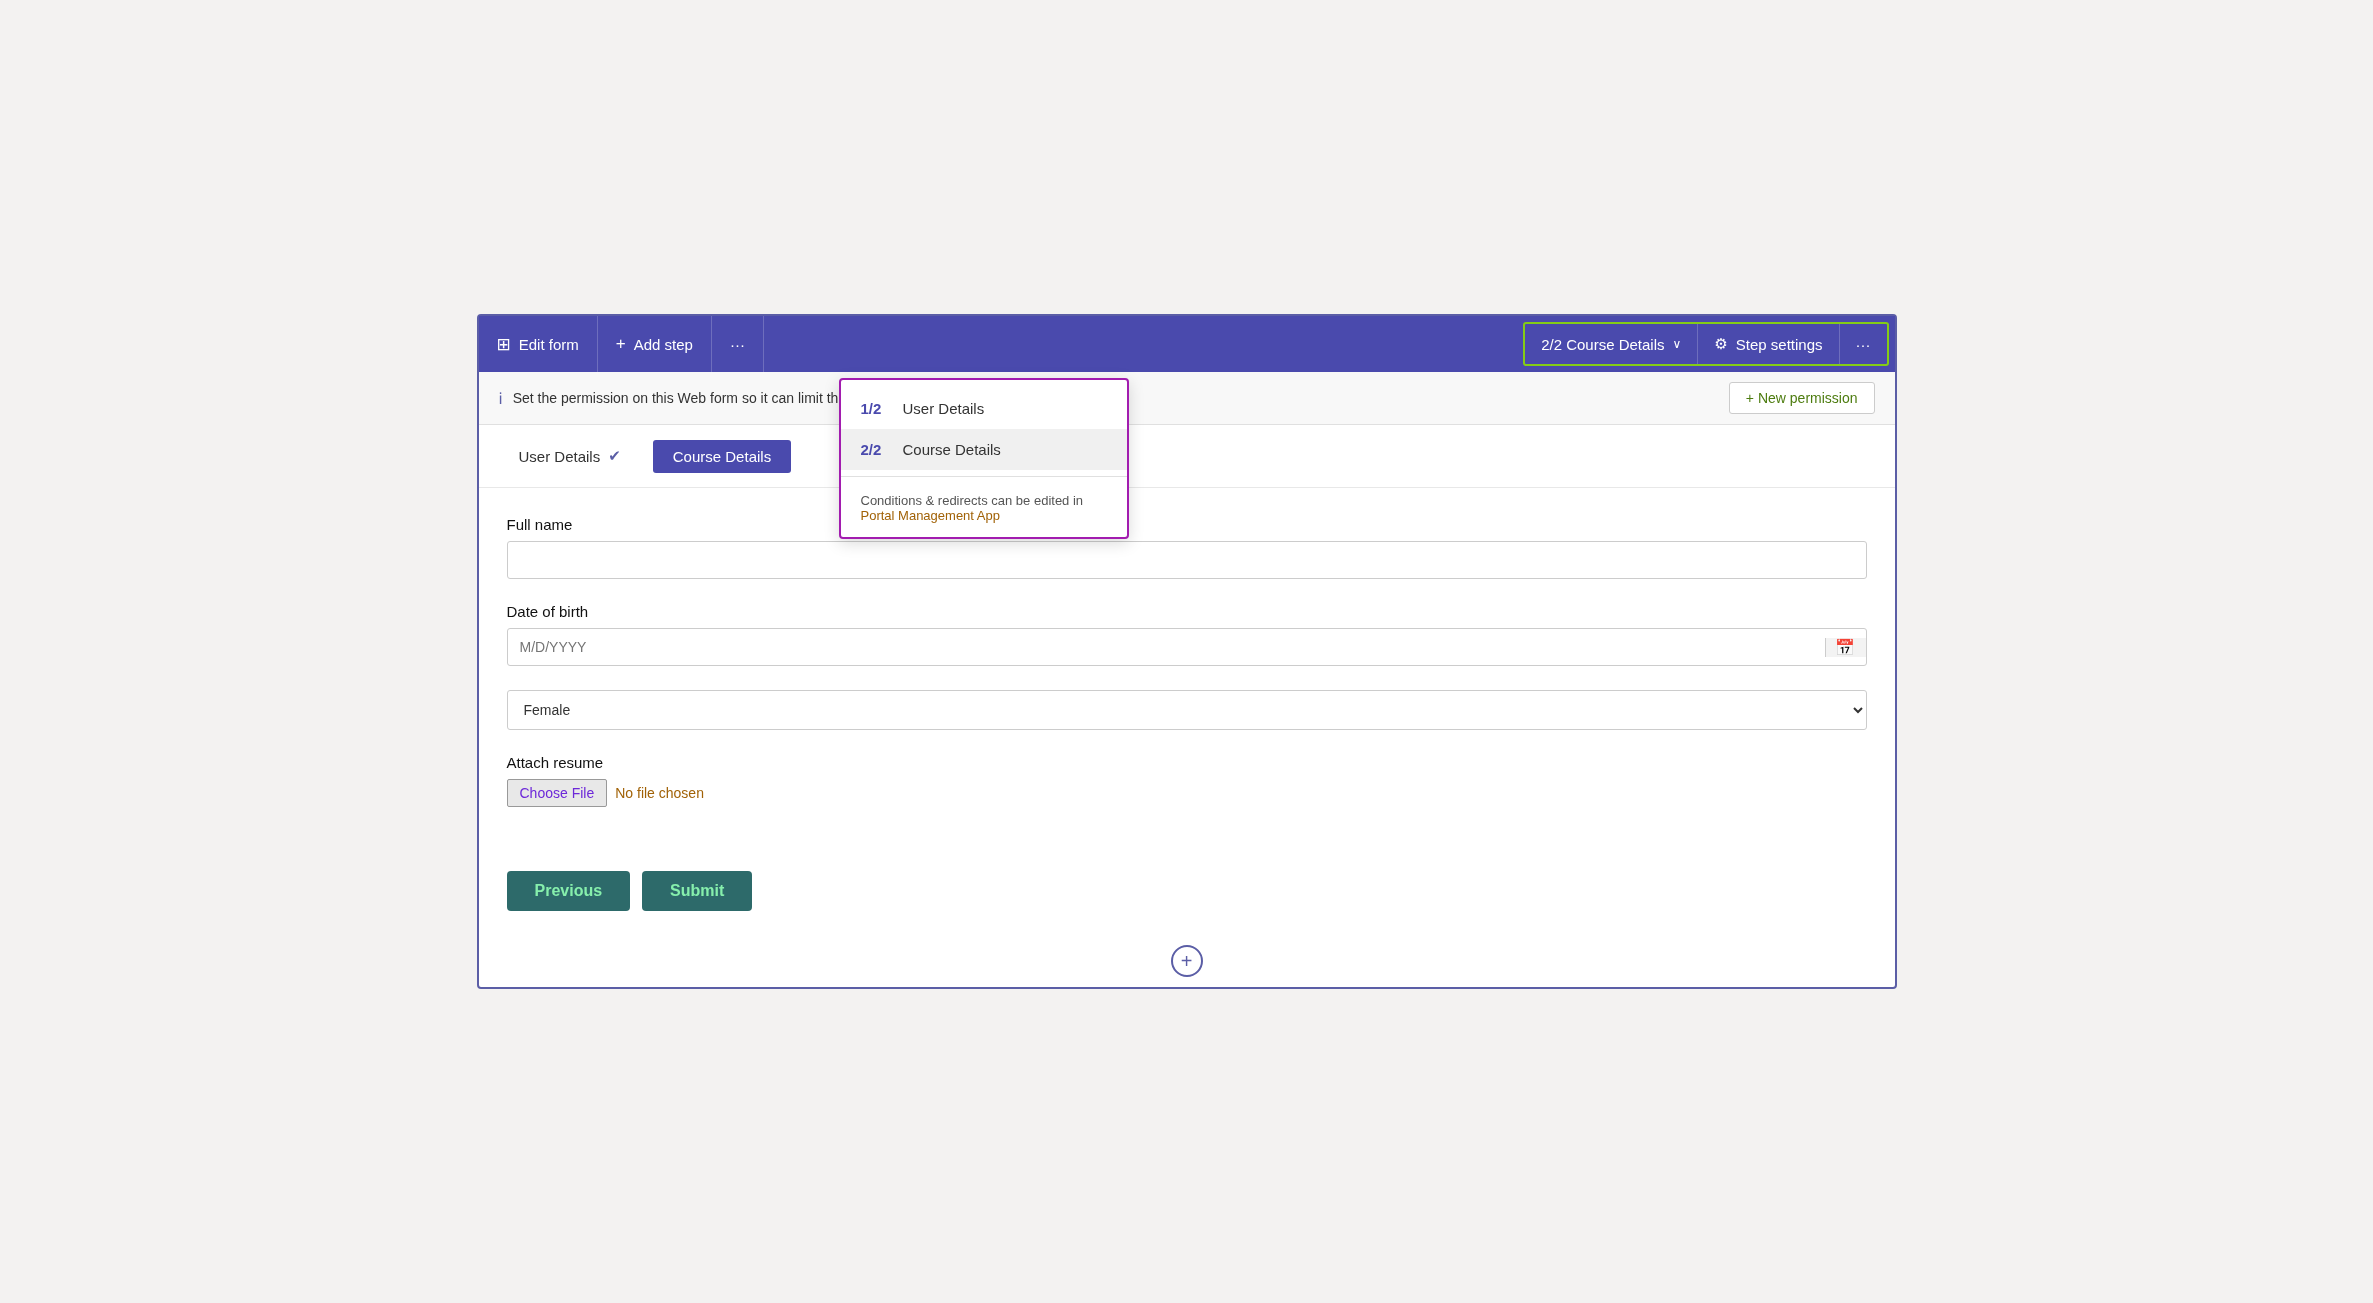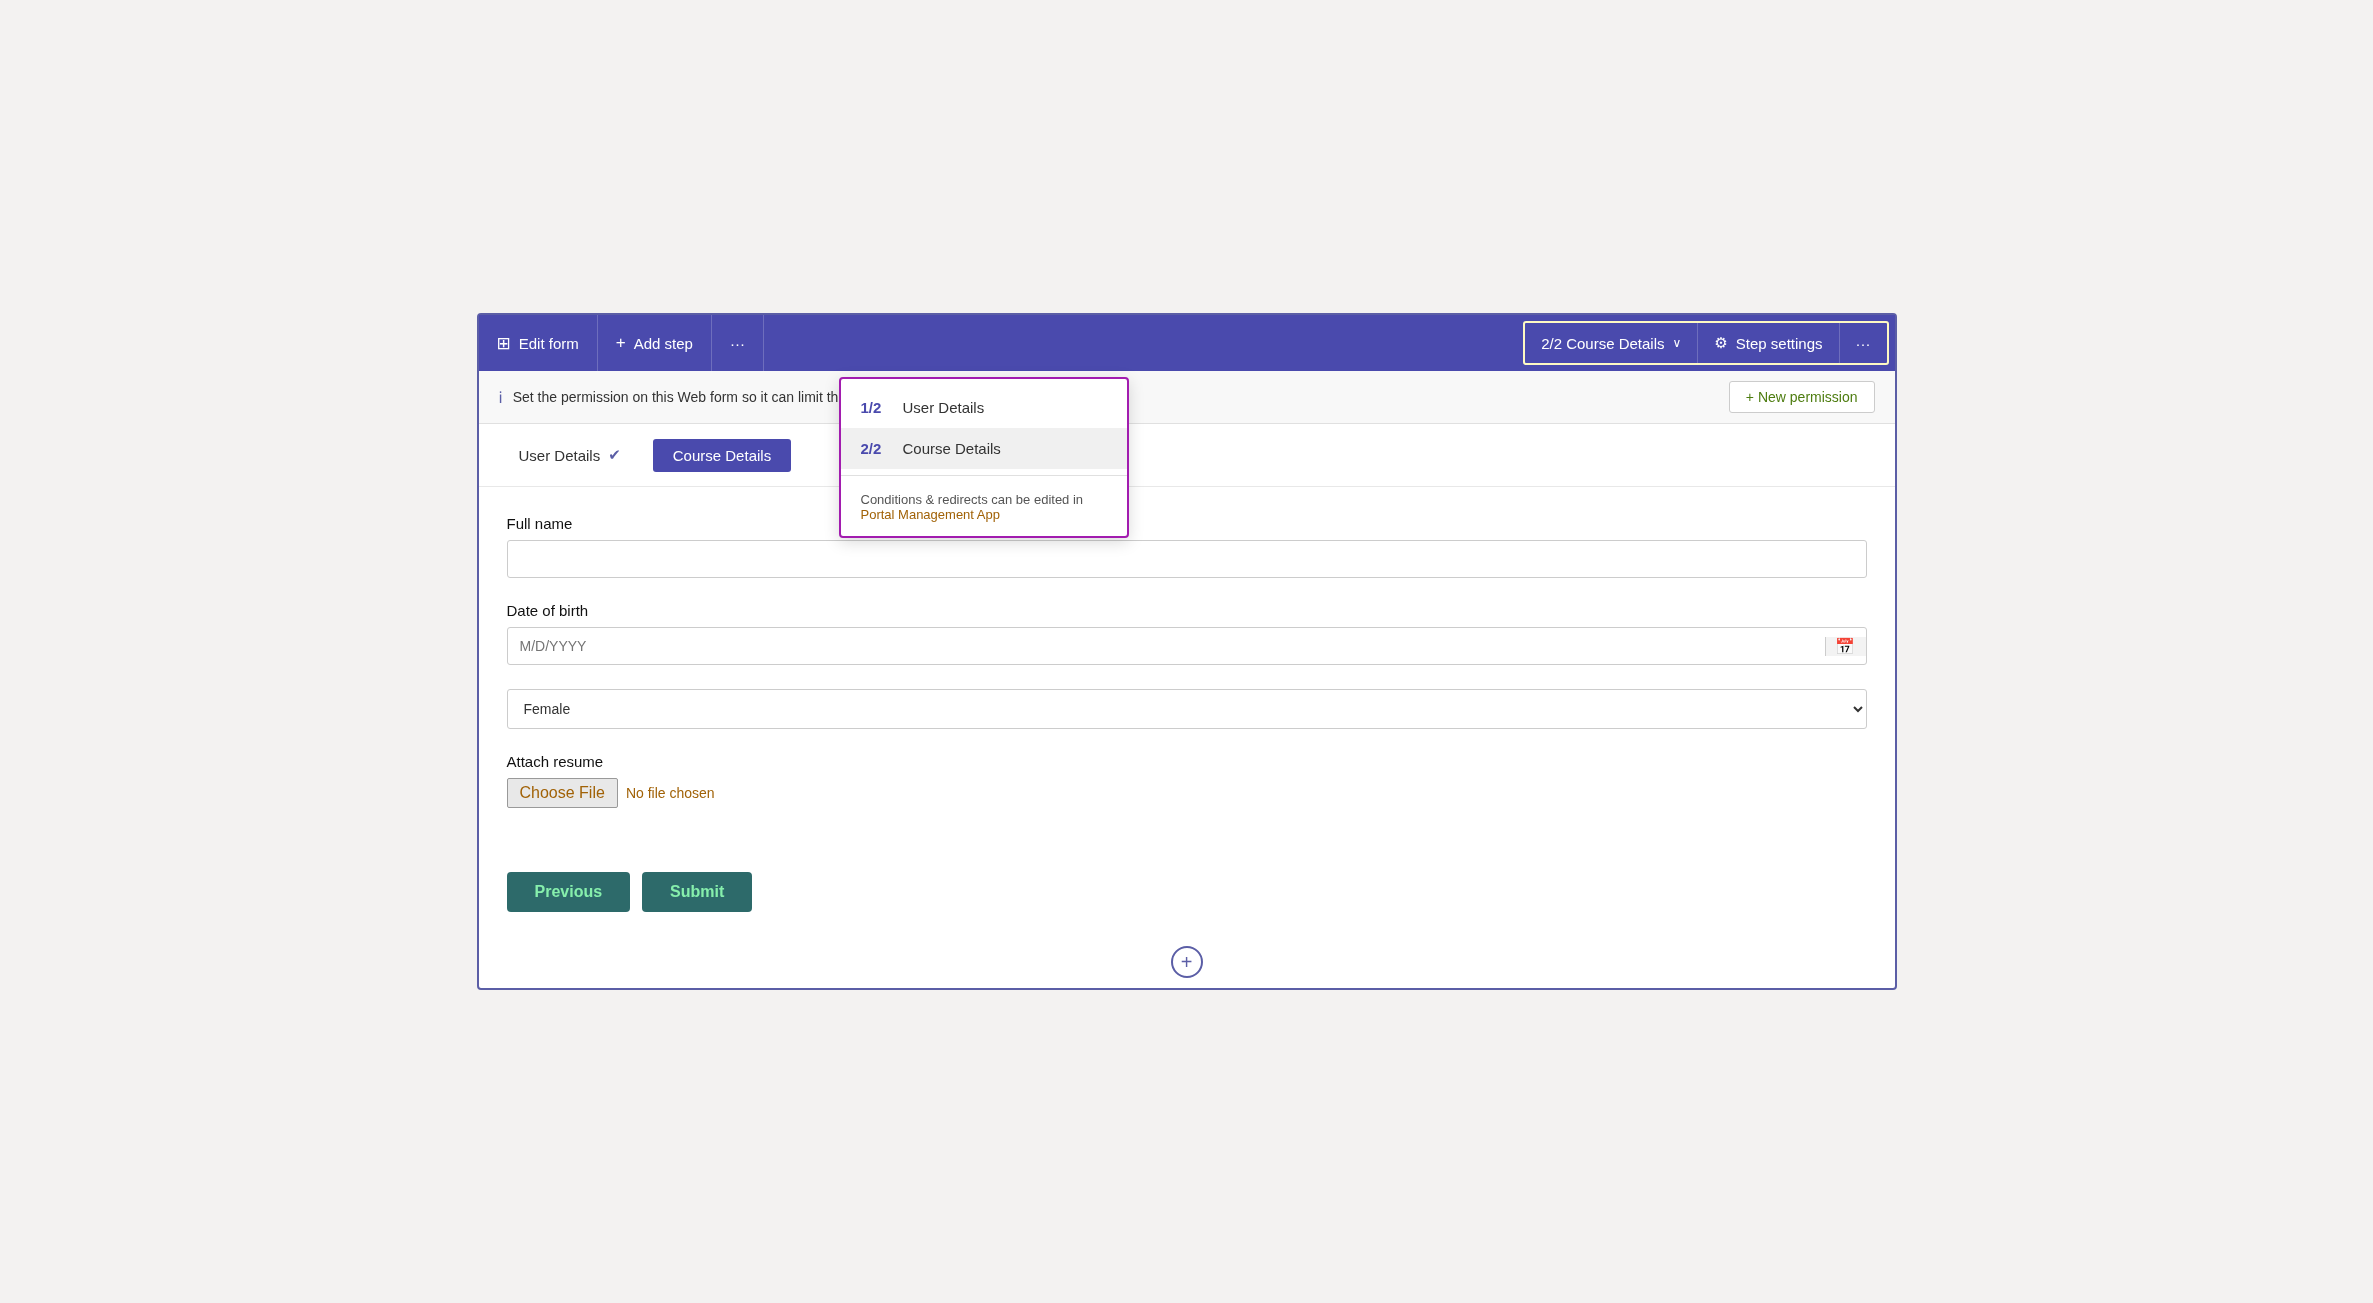--- a/index.html
+++ b/index.html
@@ -39,21 +39,21 @@
       border: none;
       background: transparent;
       border-right: 1px solid rgba(255,255,255,0.2);
       white-space: nowrap;
     }
     .toolbar-btn .icon { font-size: 17px; }
     .toolbar-spacer { flex: 1; }
     .toolbar-step-group {
       display: flex;
       align-items: stretch;
-      border: 2px solid #fef9c3;
+      border: 2px solid #84cc16;
       margin: 6px 6px 6px 0;
       border-radius: 3px;
     }
     .toolbar-step-btn {
       display: flex;
       align-items: center;
       gap: 8px;
       padding: 0 16px;
       color: #fff;
       font-size: 15px;
@@ -182,24 +182,24 @@
       background: #fff;
       appearance: auto;
     }
 
     
     .file-upload-area { margin-bottom: 28px; }
     .choose-file-btn {
       border: 1px solid #999;
       background: #e8e8e8;
       padding: 5px 12px;
-      font-size: 16px;
+      font-size: 14px;
       cursor: pointer;
       border-radius: 2px;
-      color: #a16207;
+      color: #6d28d9;
       margin-right: 8px;
     }
     .no-file-text { font-size: 14px; color: #a16207; }
 
     
     .bottom-nav {
       display: flex;
       gap: 12px;
       padding: 16px 28px 24px 28px;
     }

